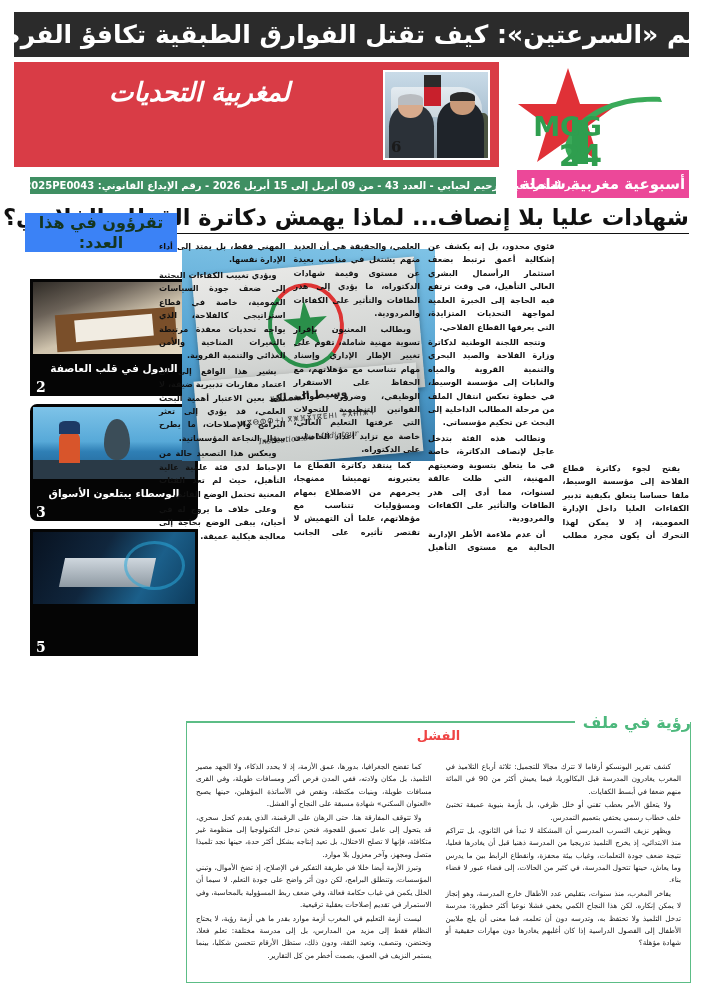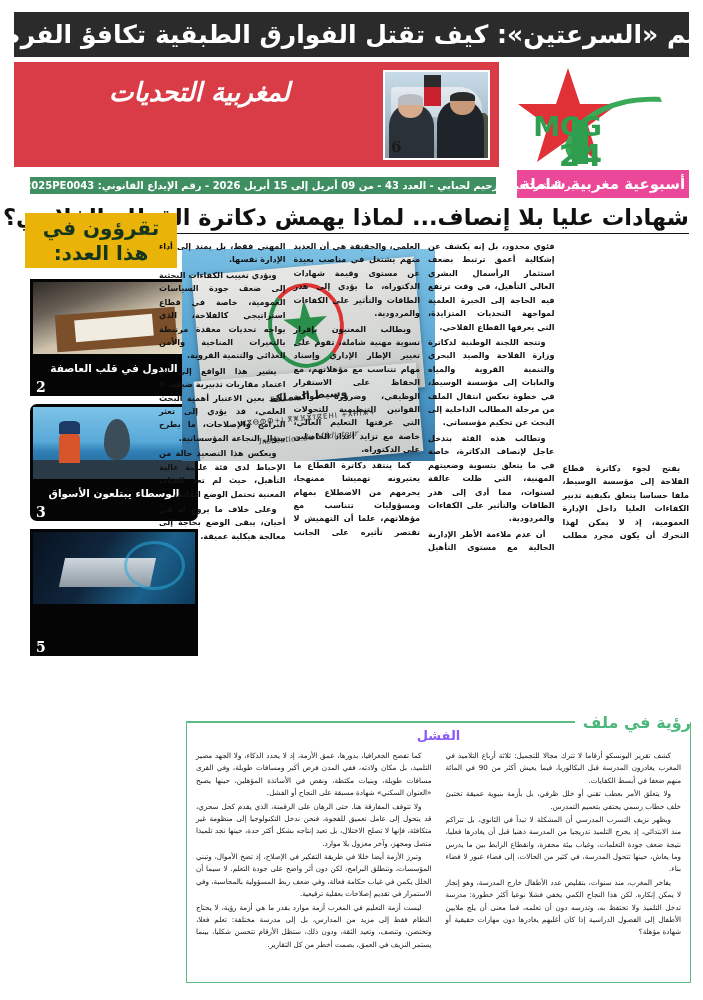--- a/index.html
+++ b/index.html
@@ -87,24 +87,24 @@
   .main-headline {
     position: absolute; right: 14px; top: 205px; width: 530px;
     direction: rtl; text-align: right;
     font-size: 22.5px; font-weight: 700; color: #111; line-height: 1.15;
     white-space: nowrap;
   }
   .hl-rule { position:absolute; right:14px; top:233px; width:530px; height:1px; background:#111; }
 
   
   .sb-head {
-    position: absolute; left: 25px; top: 213px; width: 152px; height: 55px;
-    background: #eab308; direction: rtl; color: #15351f;
+    position: absolute; left: 25px; top: 213px; width: 152px; height: 39px;
+    background: #3b82f6; direction: rtl; color: #15351f;
     display: flex; align-items: center; justify-content: center; text-align: center;
-    font-size: 20px; font-weight: 700; line-height: 1.25; padding: 0 6px;
+    font-size: 16px; font-weight: 700; line-height: 1.25; padding: 0 6px;
   }
   .sb-card {
     position: absolute; left: 30px; width: 168px;
     background: #050505; overflow: hidden;
   }
   .sb-card.c1 { top: 279px; height: 117px; }
   .sb-card.c2 { top: 404px; height: 117px; border-radius: 7px; }
   .sb-card.c3 { top: 529px; height: 127px; }
   .sb-img { position: relative; margin: 3px 3px 0 3px; height: 72px; overflow: hidden; }
   .img-notary { background: linear-gradient(160deg,#2f2b26 0%,#6b6258 28%,#cfc3ad 55%,#e7dcc6 100%); }
@@ -201,22 +201,22 @@
     white-space: nowrap;
   }
 
   
   .feature-box {
     position: absolute; left: 186px; top: 722px; width: 505px; height: 261px;
     border: 1.5px solid #5cbd86; border-top: none;
     direction: rtl; padding: 6px 9px 8px 9px;
   }
   .feature-title {
-    text-align: center; font-size: 13px; font-weight: 700; color: #8b5cf6;
-    margin-bottom: 7px;
+    text-align: center; font-size: 13px; font-weight: 700; color: #ef4444;
+    margin-bottom: 18px;
   }
   .feature-cols { column-count: 2; column-gap: 14px; }
   .feature-p {
     font-size: 7.2px; line-height: 1.72; text-align: justify; color: #171717;
     text-indent: 10px; margin-bottom: 1px; font-weight: 500;
     font-family: "DejaVu Sans", sans-serif;
   }
 </style>
 </head>
 <body>

